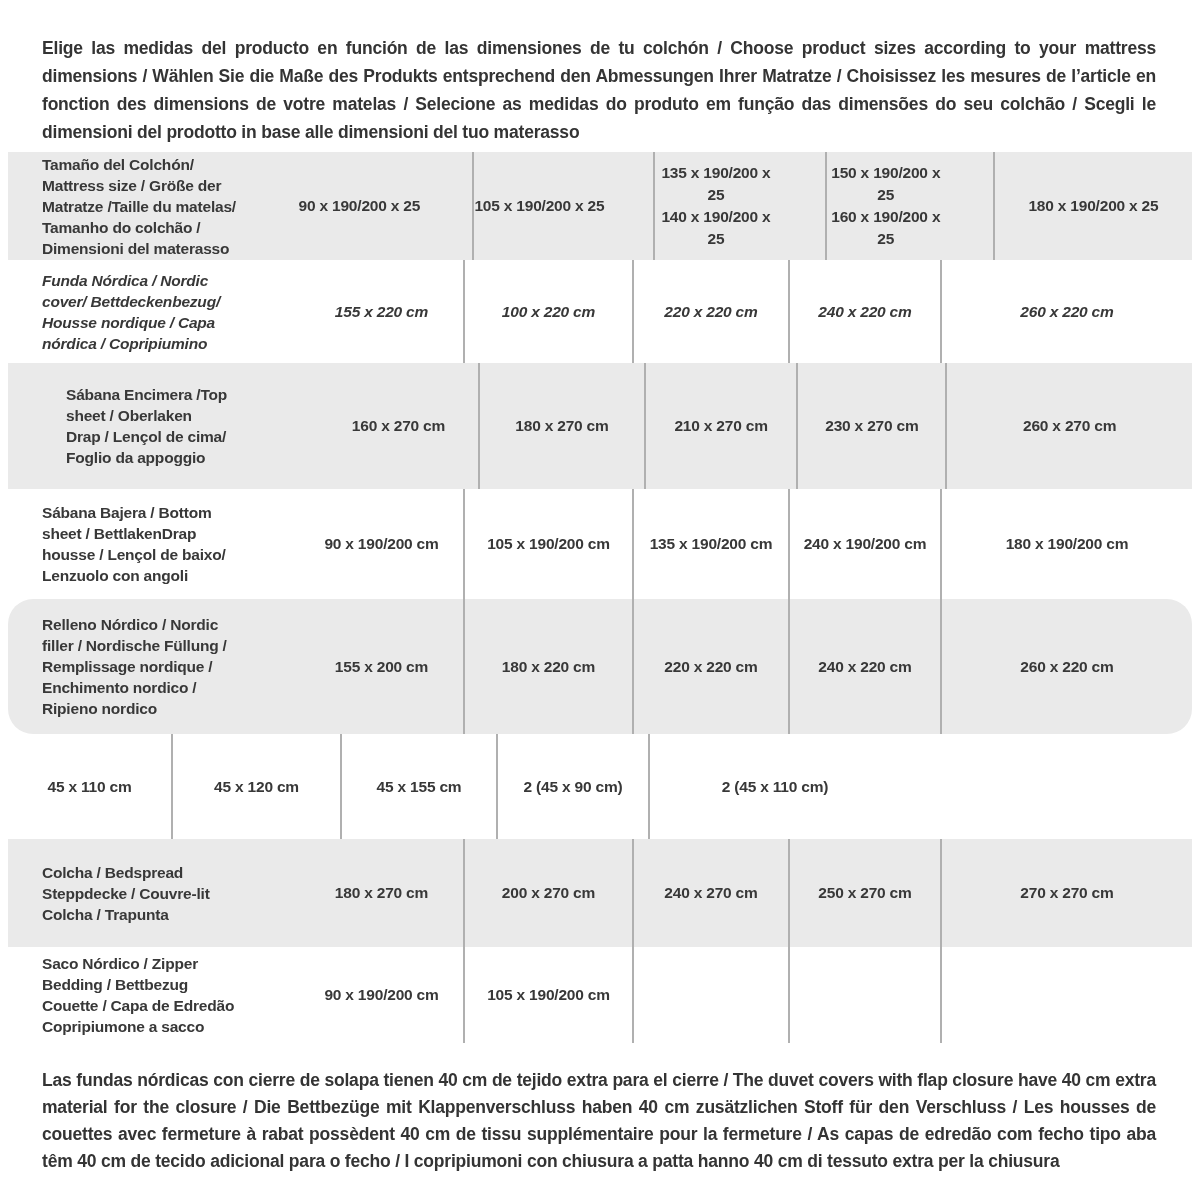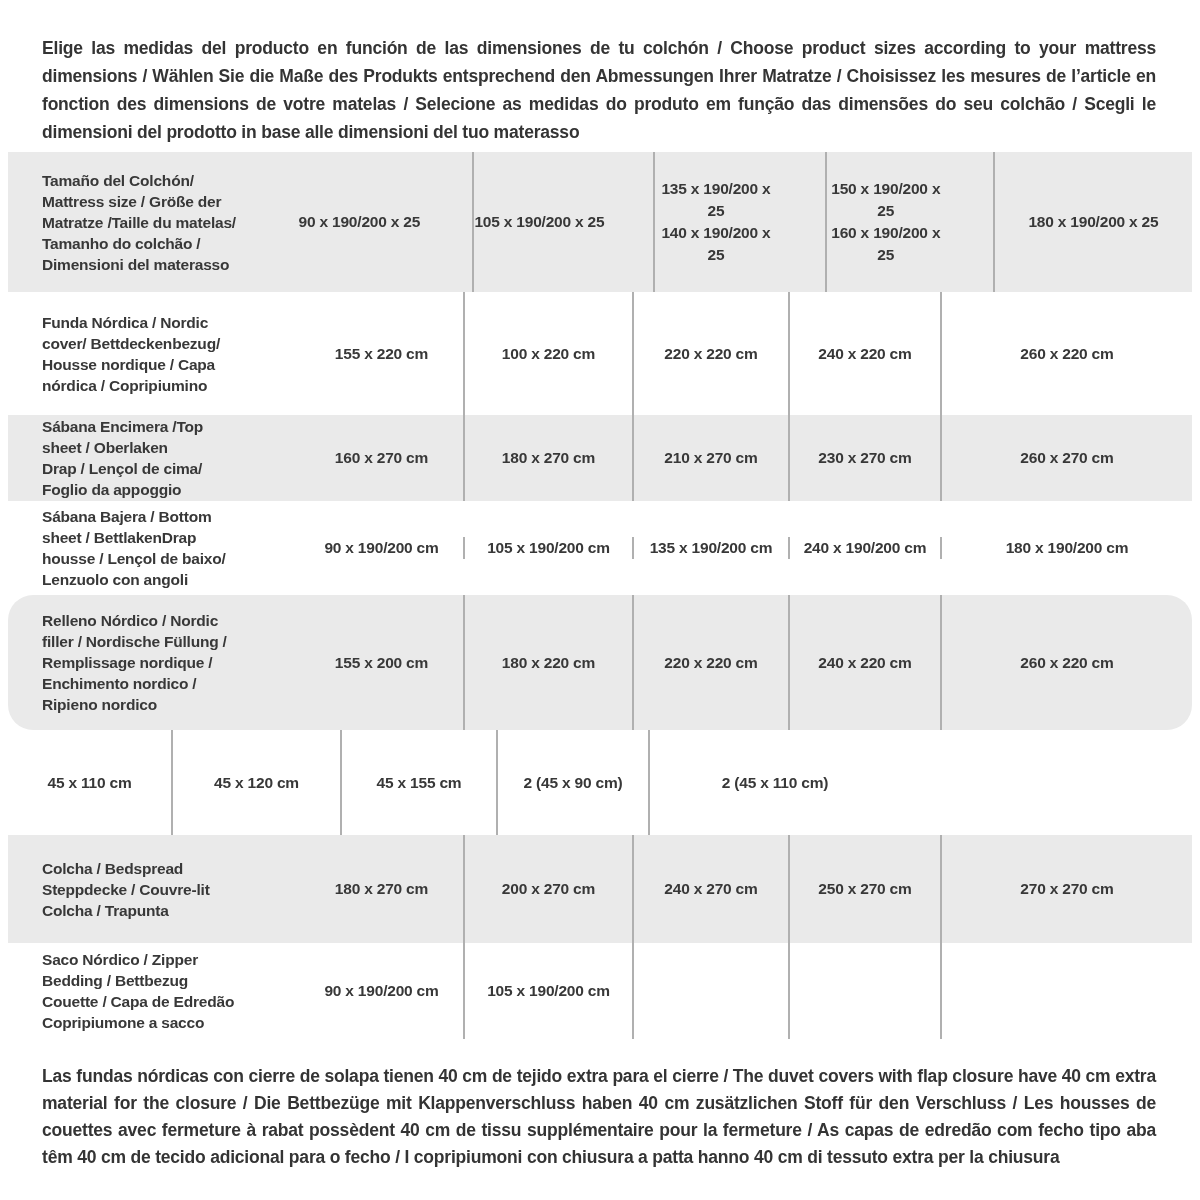--- a/index.html
+++ b/index.html
@@ -67,24 +67,24 @@
     color: #383838;
   }
   .cell.value + .cell.value {
     border-left: 2px solid #b0b0b0;
   }
   .c1 { width: 163px; }
   .c2 { width: 169px; }
   .c3 { width: 156px; }
   .c4 { width: 152px; }
   .c5 { width: 252px; }
-  .rh-header { height: 140px; gap: 48px; }
-  .rh-r1 { height: 123px; }
-  .rh-r2 { height: 86px; }
-  .rh-r3 { height: 94px; align-items: center; }
+  .rh-header { height: 108px; gap: 48px; }
+  .rh-r1 { height: 103px; font-style: italic; }
+  .rh-r2 { height: 126px; padding-left: 24px; }
+  .rh-r3 { height: 110px; }
   .rh-r4 { height: 135px; border-radius: 25px; }
   .rh-r5 { height: 105px; }
   .rh-r6 { height: 108px; justify-content: center; }
   .rh-r7 { height: 96px; }
   .footer-paragraph {
     margin: 24px 44px 0 42px;
     font-size: 17.5px;
     font-weight: bold;
     line-height: 27px;
     letter-spacing: -0.2px;

